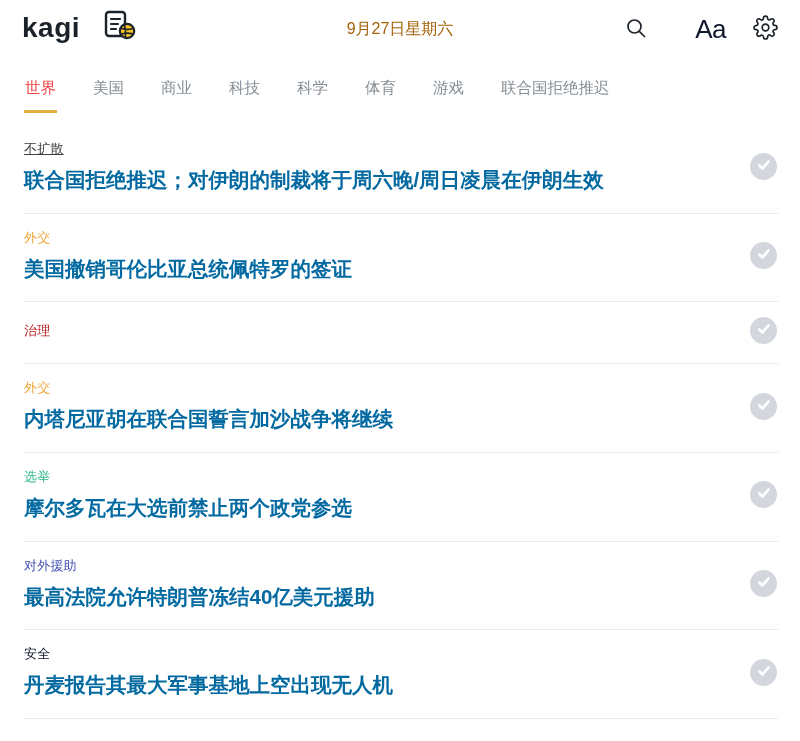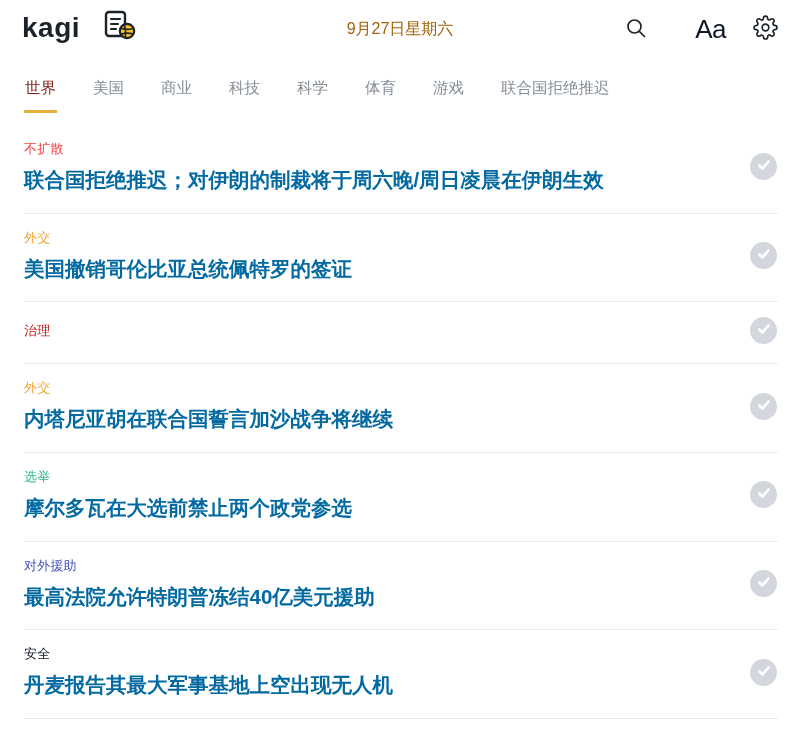--- a/index.html
+++ b/index.html
@@ -40,21 +40,21 @@
     padding: 16px 24px 0 24px;
   }
   .tab {
     background: none; border: none; cursor: pointer;
     font-family: inherit;
     font-size: 15.5px; color: #858d96;
     padding: 4px 1px 11px 1px;
     border-bottom: 3px solid transparent;
     white-space: nowrap;
   }
-  .tab.active { color: #7f1d1d; border-bottom-color: #e2b13c; }
+  .tab.active { color: #ef4444; border-bottom-color: #e2b13c; }
   
   .story-list { margin-top: 12px; }
   .story {
     display: flex; align-items: center; justify-content: space-between;
     margin: 0 22px 0 24px;
     padding: 15px 0 19px 0;
     border-bottom: 1px solid #e9ebee;
     cursor: pointer;
   }
   .story-text { min-width: 0; padding-right: 16px; }
@@ -126,21 +126,21 @@
   <button class="tab">科学</button>
   <button class="tab">体育</button>
   <button class="tab">游戏</button>
   <button class="tab">联合国拒绝推迟</button>
 </nav>
 
 <main class="story-list">
 
   <article class="story">
     <div class="story-text">
-      <div class="story-category" style="color: #ef4444;">不扩散</div>
+      <div class="story-category" style="color: #404040; text-decoration: underline;">不扩散</div>
       <h2 class="story-title">联合国拒绝推迟；对伊朗的制裁将于周六晚/周日凌晨在伊朗生效</h2>
     </div>
     <button class="check-btn" aria-label="mark read">
       <span>
         <svg width="14" height="14" viewBox="0 0 14 14" fill="none" stroke="#ffffff" stroke-width="2.6" stroke-linecap="round" stroke-linejoin="round">
             <path d="M2.5 7.5 L5.5 10.5 L11.5 3.5"></path>
           </svg>
       </span>
     </button>
   </article>

